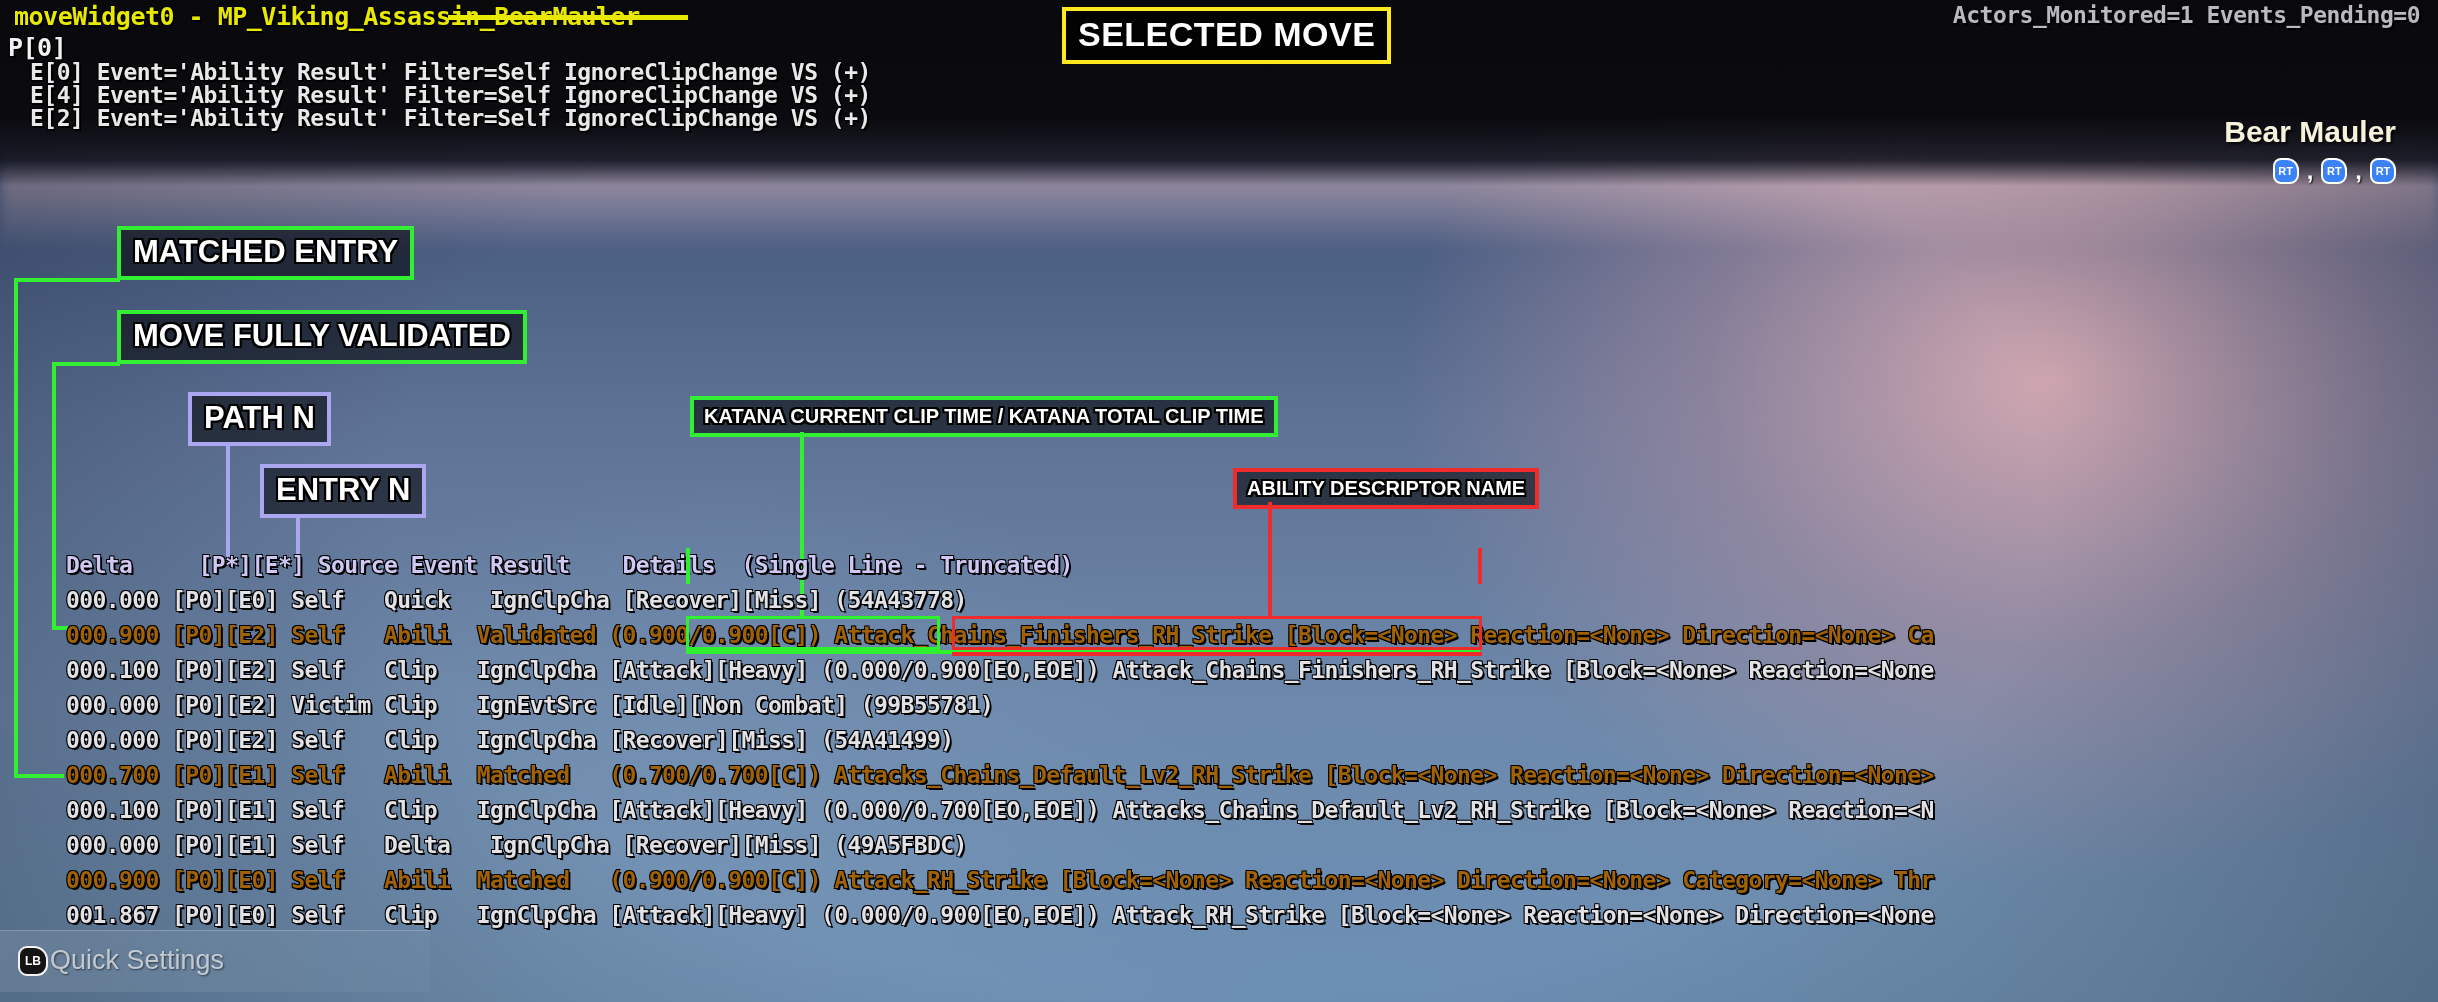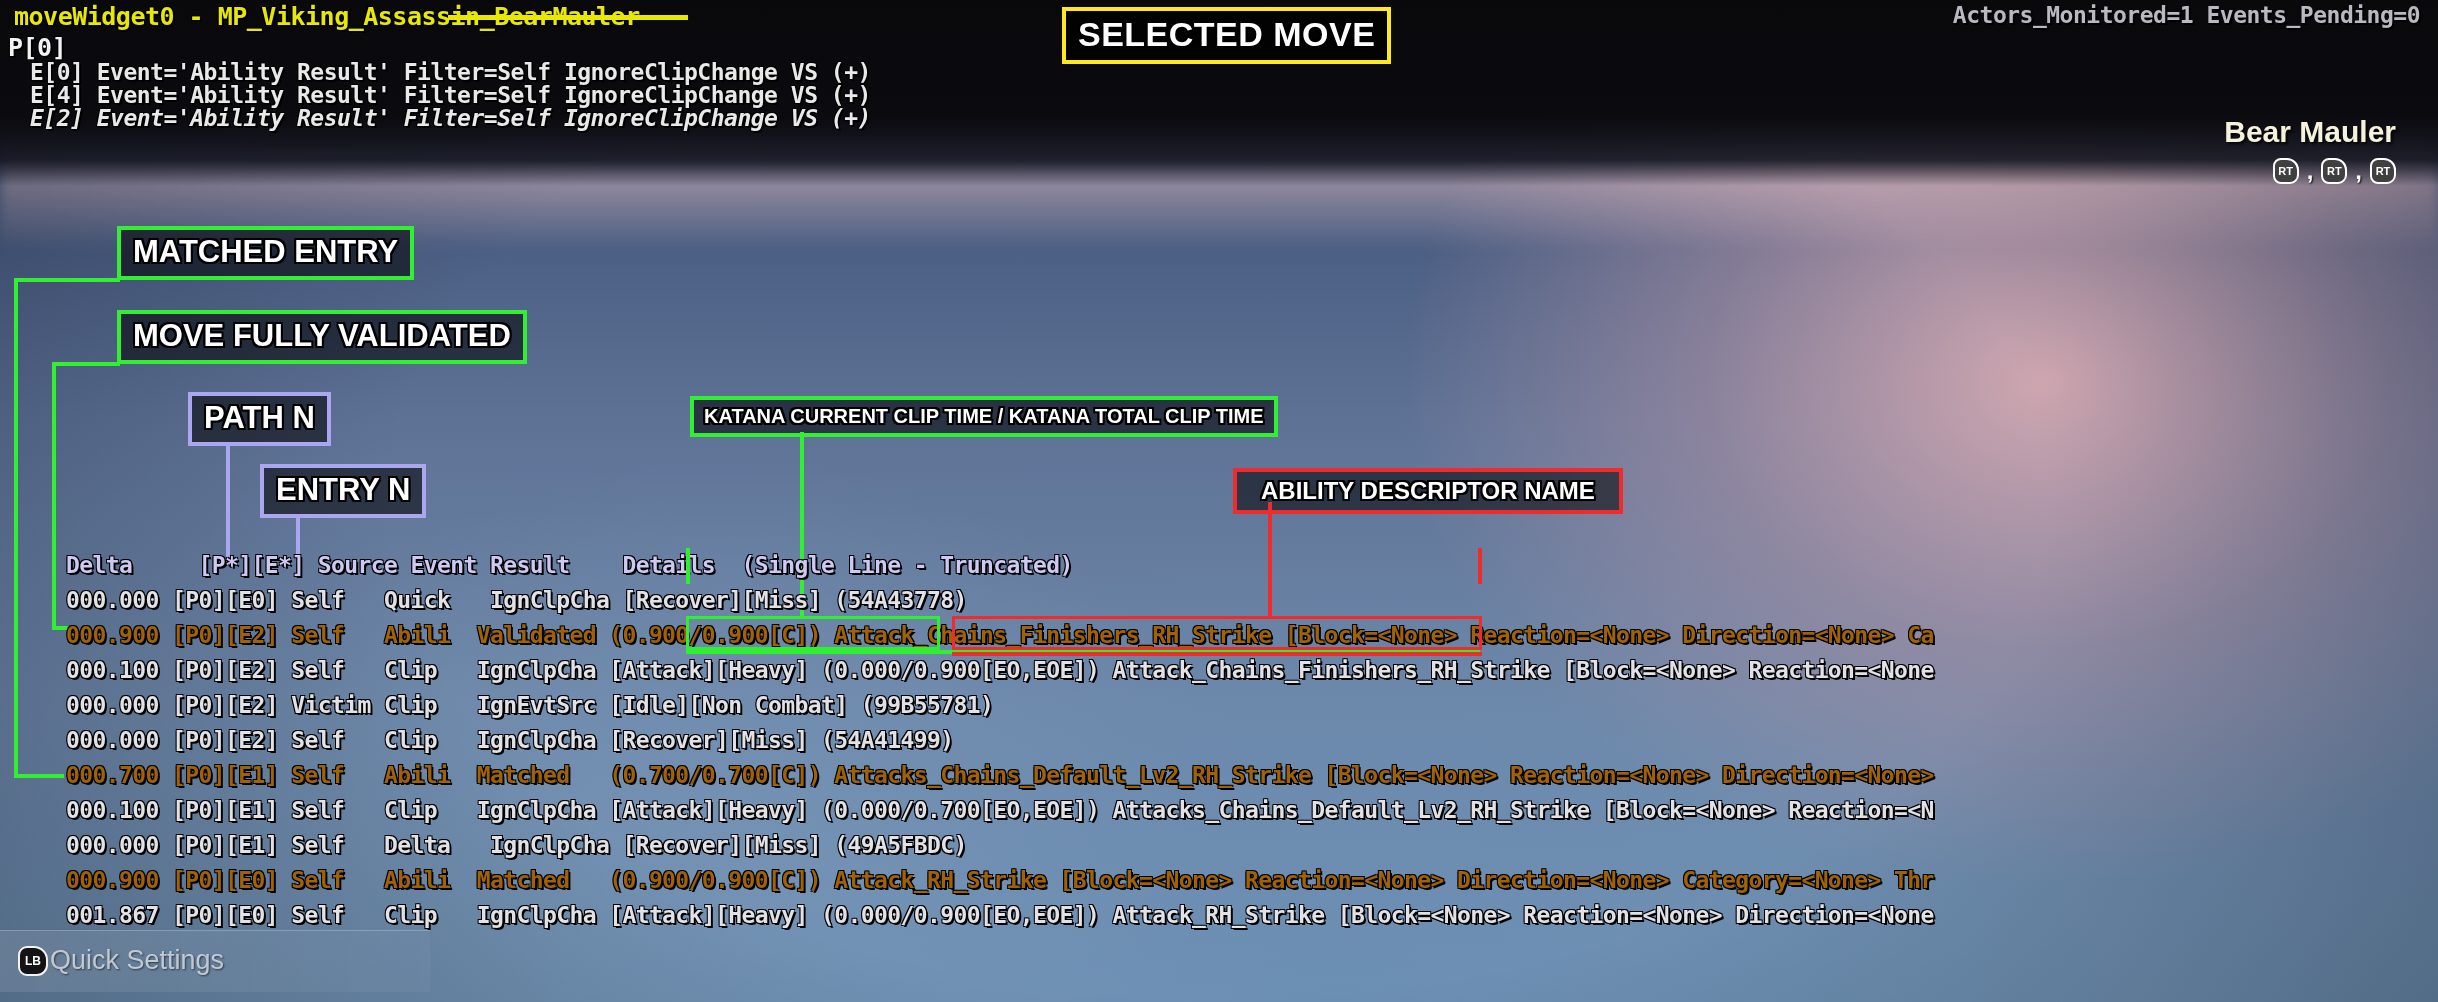--- a/index.html
+++ b/index.html
@@ -65,21 +65,21 @@
     text-shadow: 2px 2px 0 #000, -1px -1px 0 #000, 1px -1px 0 #000, -1px 1px 0 #000;
   }
   .ev-line {
     left: 30px;
     font-size: 23px;
     color: #e9e9e9;
     text-shadow: 2px 2px 0 #000, -1px -1px 0 #000, 1px -1px 0 #000, -1px 1px 0 #000;
   }
   .ev0 { top: 59px; }
   .ev1 { top: 82px; }
-  .ev2 { top: 105px; font-style: italic; }
+  .ev2 { top: 105px; }
 
   .stats-line {
     right: 18px; top: 2px;
     font-size: 23px;
     color: #b9b9c2;
     text-shadow: 2px 2px 0 #000;
   }
 
   
   .title-rule {
@@ -108,21 +108,21 @@
   .callout-red    { border: 4px solid #ef2b2b; }
 
   #selected-move { left: 1062px; top: 7px; font-size: 34px; letter-spacing: 0.5px; background: rgba(0,0,0,0.75); }
 
   #matched-entry { left: 117px; top: 226px; font-size: 31px; }
   #move-validated { left: 117px; top: 310px; font-size: 31px; }
   #path-n { left: 188px; top: 392px; font-size: 31px; }
   #entry-n { left: 260px; top: 464px; font-size: 31px; }
 
   #katana-clip { left: 690px; top: 396px; font-size: 20px; padding: 5px 10px; }
-  #ability-desc { left: 1233px; top: 468px; font-size: 24px; padding: 5px 24px; }
+  #ability-desc { left: 1233px; top: 468px; font-size: 20px; padding: 5px 10px; }
 
   
   .lead { position: absolute; background: #33ef33; }
   .lead-purple { position: absolute; background: #aba6f0; }
   .lead-red { position: absolute; background: #ef2b2b; }
 
   
   #log {
     position: absolute;
     left: 0; top: 548px;
@@ -186,21 +186,21 @@
     color: #f6f2dc;
     text-shadow: 2px 2px 3px rgba(0,0,0,0.85);
   }
   #move-hud .mv-inputs {
     margin-top: 8px;
     display: flex; align-items: center; justify-content: flex-end; gap: 8px;
   }
   .rt-badge {
     width: 26px; height: 26px;
     border-radius: 8px 12px 9px 8px;
-    background: #404040;
+    background: #3b82f6;
     border: 2px solid #ffffff;
     color: #ffffff;
     font-family: "Liberation Sans", sans-serif;
     font-size: 11px; font-weight: 700;
     display: flex; align-items: center; justify-content: center;
   }
   .comma {
     color: #ffffff; font-family: "Liberation Sans", sans-serif;
     font-size: 24px; font-weight: 700;
     text-shadow: 1px 1px 2px #000;

